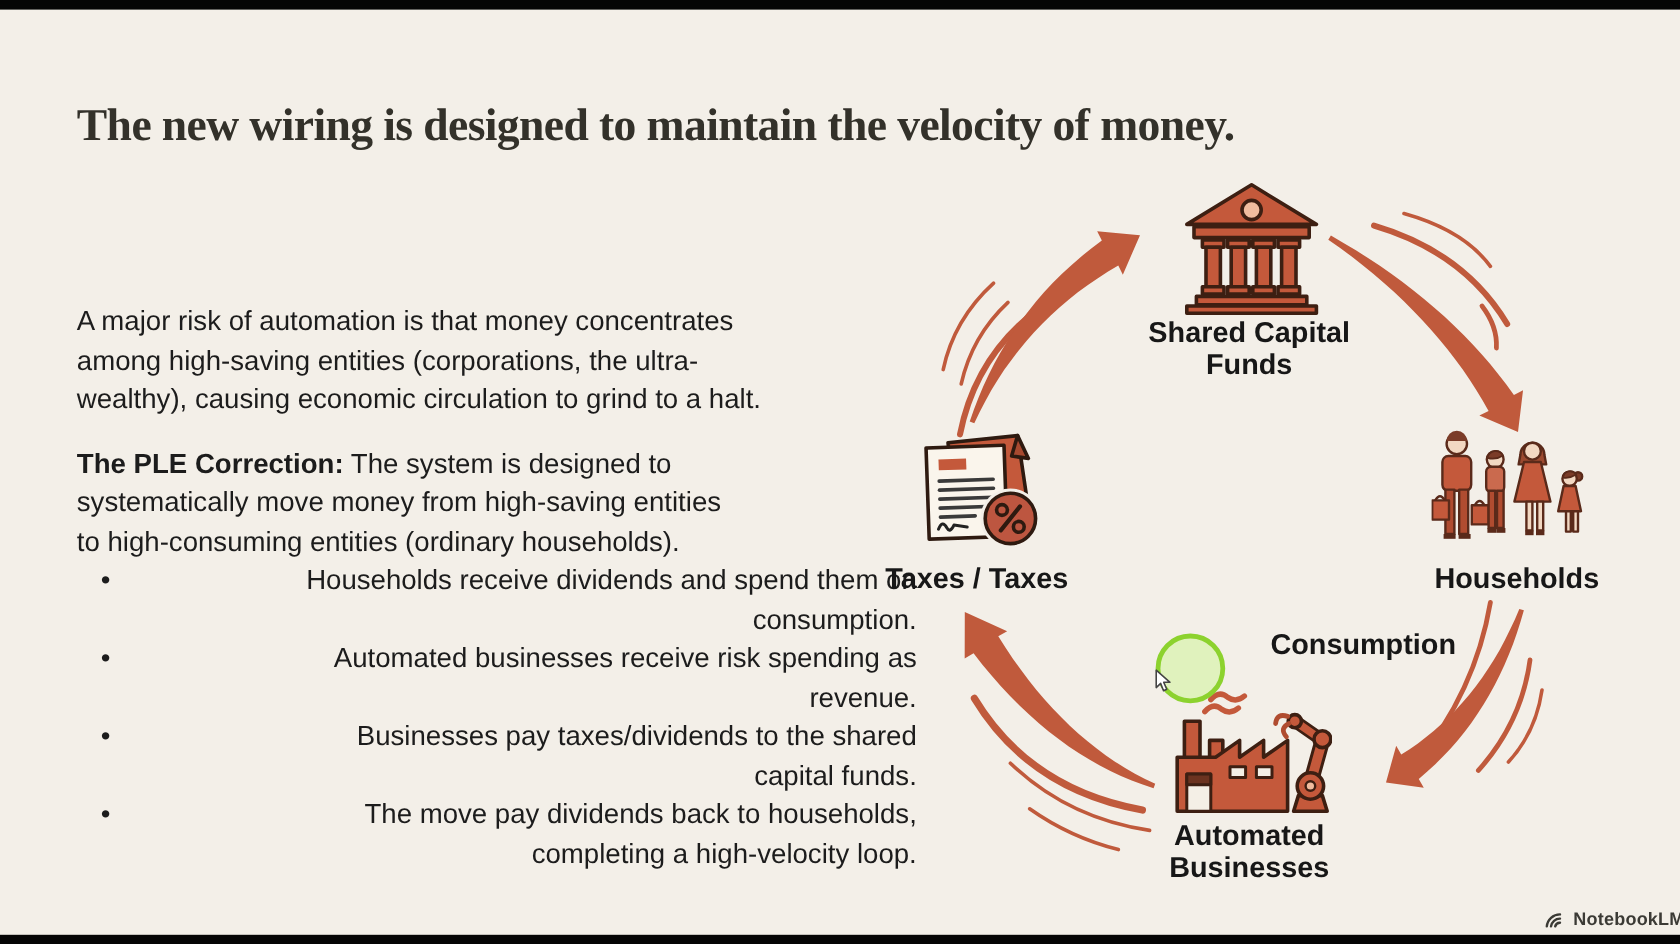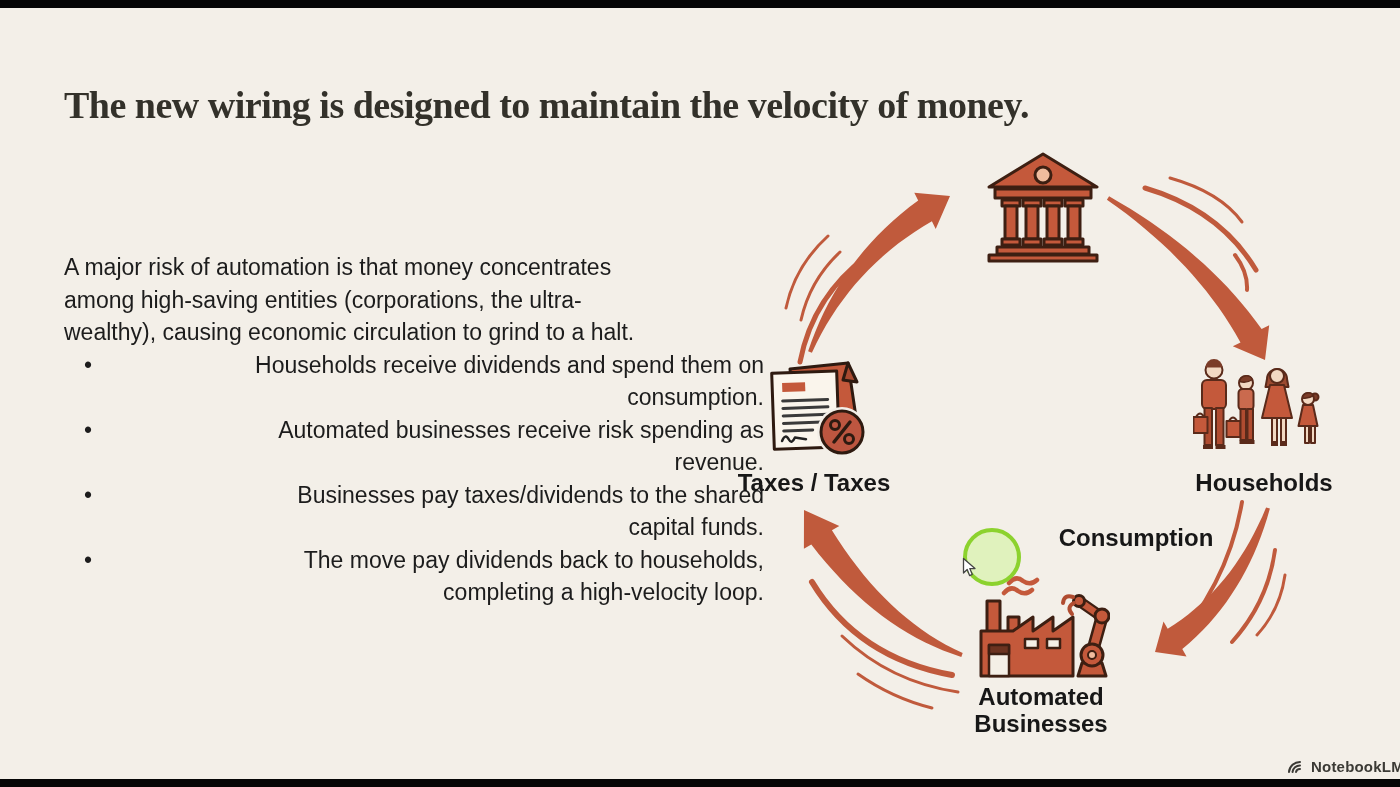--- a/index.html
+++ b/index.html
@@ -52,20 +52,23 @@
 <body>
 
 <div class="slide">
 
   <h1 class="title">The new wiring is designed to maintain the velocity of money.</h1>
 
   <div class="copy">
     <p>A major risk of automation is that money concentrates
 among high-saving entities (corporations, the ultra-
 wealthy), causing economic circulation to grind to a halt.</p>
+    <p><strong>The PLE Correction:</strong><span> The system is designed to
+systematically move money from high-saving entities
+to high-consuming entities (ordinary households).</span></p>
     <ul>
       <li>Households receive dividends and spend them on
 consumption.</li>
       <li>Automated businesses receive risk spending as
 revenue.</li>
       <li>Businesses pay taxes/dividends to the shared
 capital funds.</li>
       <li>The move pay dividends back to households,
 completing a high-velocity loop.</li>
     </ul>
@@ -104,20 +107,22 @@
       <rect x="61" y="50" width="18" height="6" fill="#c4593b"></rect>
         <rect x="64" y="56" width="12" height="33" fill="#c4593b"></rect>
         <rect x="61" y="89" width="18" height="6" fill="#c4593b"></rect>
       <rect x="82" y="50" width="18" height="6" fill="#c4593b"></rect>
         <rect x="85" y="56" width="12" height="33" fill="#c4593b"></rect>
         <rect x="82" y="89" width="18" height="6" fill="#c4593b"></rect>
       <rect x="14" y="97" width="92" height="7" fill="#c4593b"></rect>
       <rect x="6" y="105" width="108" height="6" fill="#c4593b"></rect>
     </g>
   </svg>
+  <div class="diagram-label" style="left:941px;top:256px">Shared Capital
+Funds</div>
 
 
   <svg class="icon" style="left:1193px;top:349px" width="140" height="108" viewBox="0 0 140 108">
     <g stroke="#5a2a1a" stroke-width="2" stroke-linejoin="round">
       <circle cx="21" cy="13" r="8.5" fill="#f2d8c2"></circle>
       <path d="M12.5 10.5 a8.5 8.5 0 0 1 17 0 Z" fill="#7b3c28" stroke="none"></path>
       <rect x="9" y="23" width="24" height="29" rx="5" fill="#c4593b"></rect>
       <rect x="11.5" y="51" width="7.5" height="37" fill="#b04c30"></rect>
       <rect x="23" y="51" width="7.5" height="37" fill="#b04c30"></rect>
       <rect x="10" y="88" width="10" height="4" fill="#5a2a1a" stroke="none"></rect>

